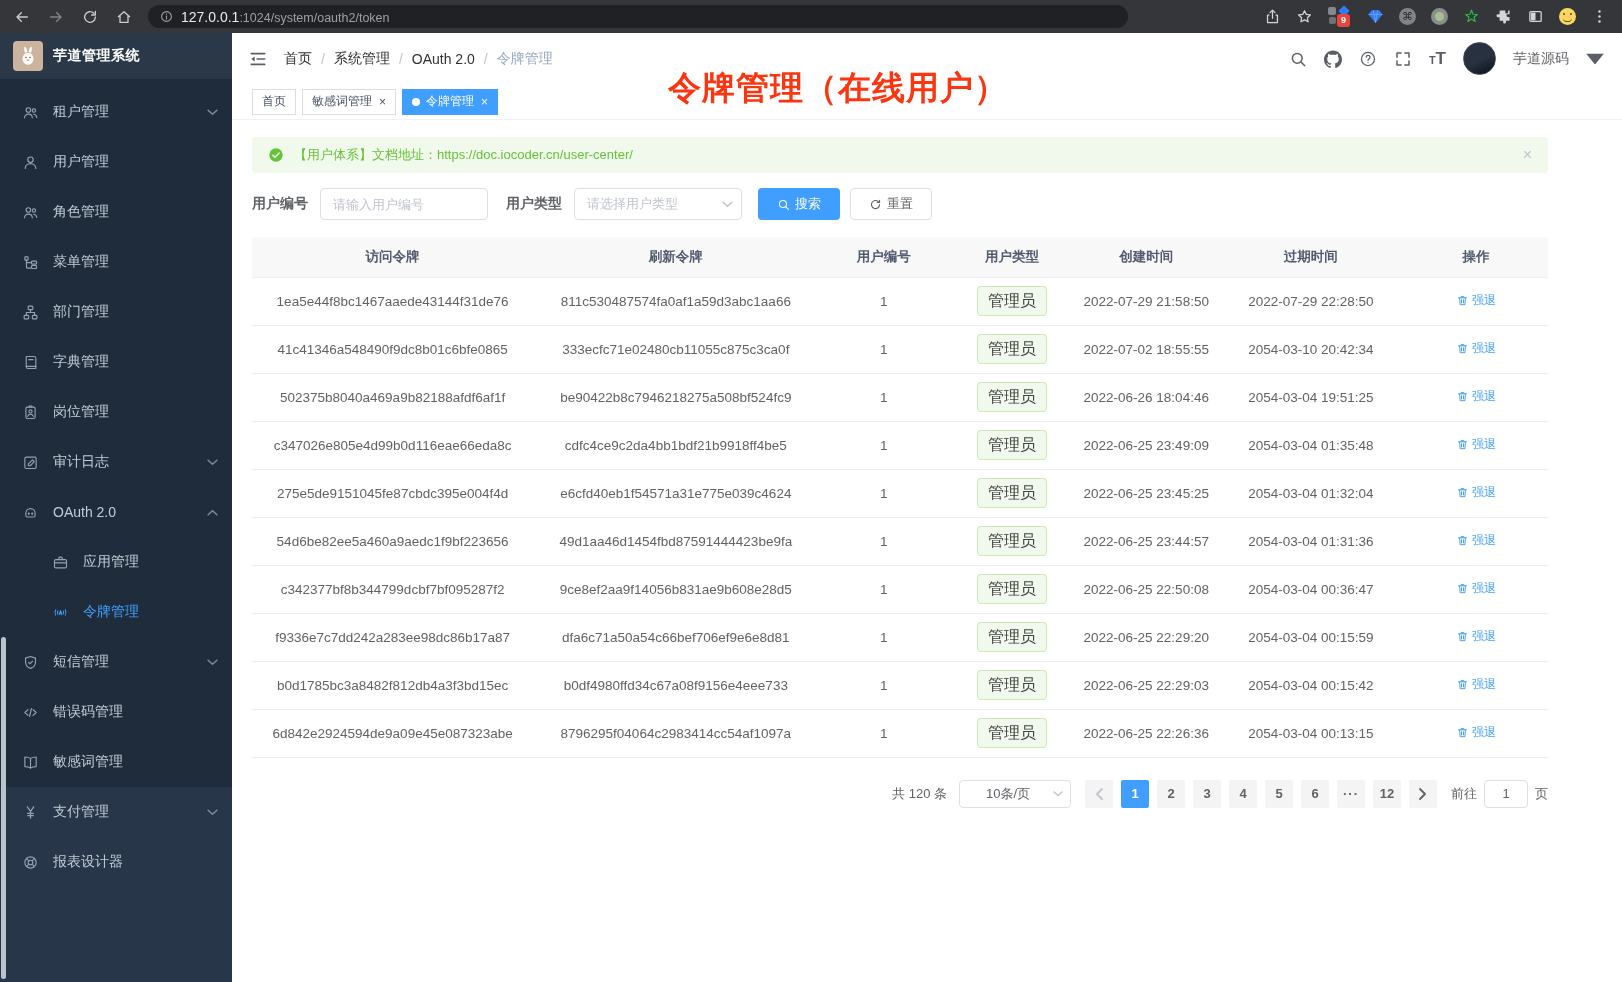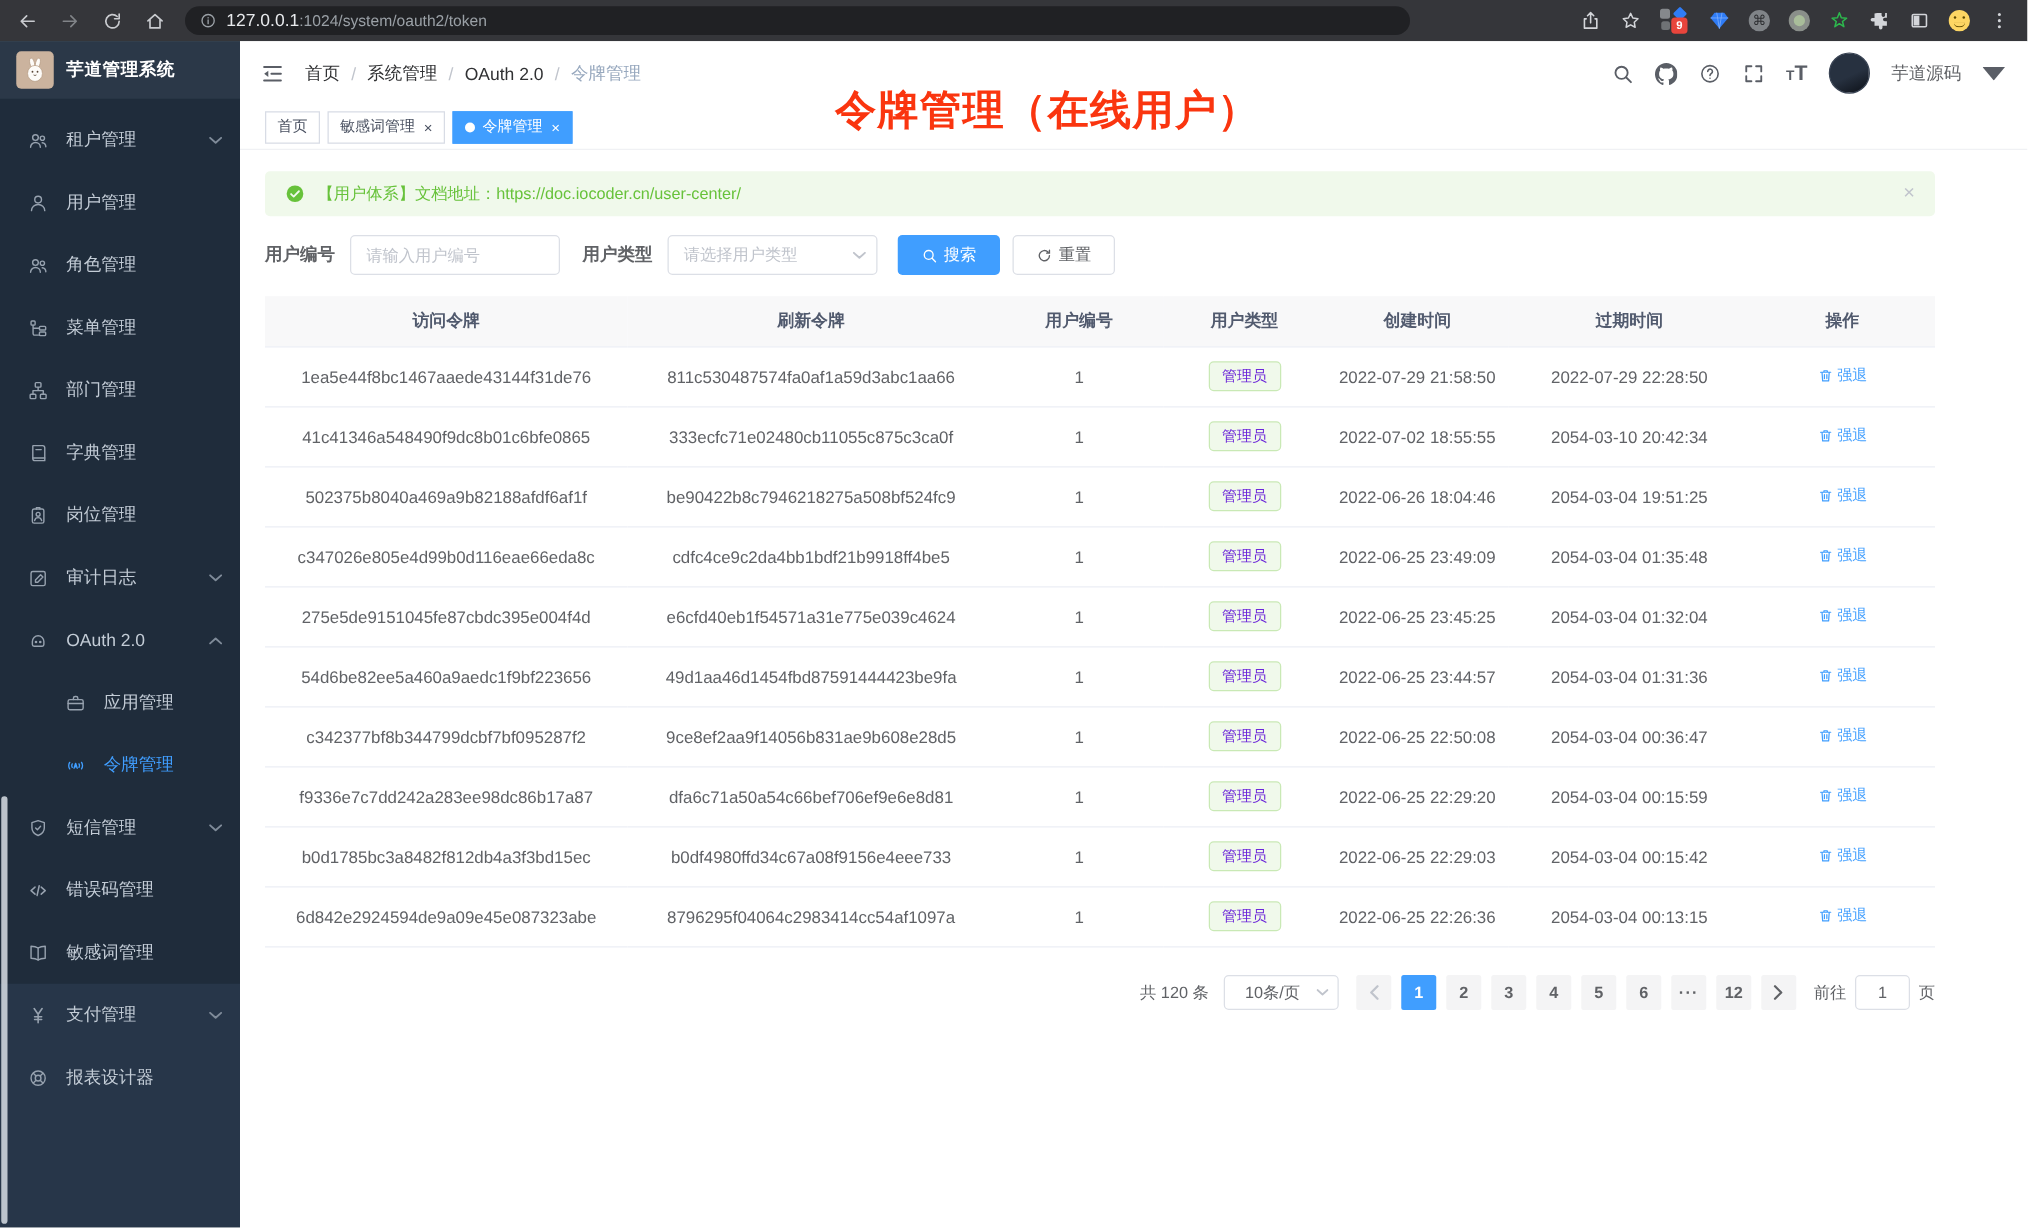--- a/index.html
+++ b/index.html
@@ -27,21 +27,21 @@
   .circle-cmd { width:17px; height:17px; border-radius:50%; background:#808488; color:#2c2e31; font-size:11px; display:flex; align-items:center; justify-content:center; cursor:pointer; }
   .circle-ring { width:17px; height:17px; border-radius:50%; background:#8a8f8a; display:flex; align-items:center; justify-content:center; cursor:pointer; }
   .circle-ring i { width:9px; height:9px; border-radius:50%; background:#a9bd9a; }
   .face { width:17px; height:17px; border-radius:50%; background:#fdd663; position:relative; cursor:pointer; }
   .face i { position:absolute; top:5px; width:2px; height:2px; border-radius:50%; background:#5f4a00; }
   .face i.l{left:4px} .face i.r{right:4px}
   .face u { position:absolute; left:4px; bottom:3px; width:9px; height:4px; border-bottom:1.5px solid #5f4a00; border-radius:0 0 8px 8px; }
 
   
   .app { display:flex; height:949px; }
-  .sidebar { width:192px; background:#1f2c3b; display:flex; flex-direction:column; position:relative; flex:none; }
+  .sidebar { width:232px; background:#1f2c3b; display:flex; flex-direction:column; position:relative; flex:none; }
   .logo { height:46px; background:#2b3848; display:flex; align-items:center; gap:10px; padding:0 13px; flex:none; }
   .logo-img { width:30px; height:30px; border-radius:4px; background:#cbb39e; display:flex; align-items:center; justify-content:center; flex:none; }
   .logo-img svg { width:22px; height:22px; }
   .logo-title { color:#fff; font-size:14px; font-weight:700; letter-spacing:.5px; }
   .menu-main { padding-top:8px; }
   .menu-bottom { background:#273649; flex:1; }
   .mitem { height:50px; display:flex; align-items:center; gap:14px; padding:0 14px 0 22px; color:#c3ccd6; font-size:14px; cursor:pointer; }
   .mitem .mi { width:17px; height:17px; color:#97a2af; flex:none; }
   .mitem .lbl { flex:1; white-space:nowrap; }
   .mitem .chev { width:11px; height:7px; color:#7f8b99; }
@@ -93,27 +93,27 @@
   .gap1 { margin-right:18px; }
   .btn { height:32px; border-radius:4px; font-size:13px; display:inline-flex; align-items:center; gap:5px; padding:0 18px; cursor:pointer; border:1px solid transparent; font-family:inherit; }
   .btn svg { width:13px; height:13px; }
   .btn.primary { background:#409EFF; color:#fff; margin-left:16px; }
   .btn.plain { background:#fff; border-color:#dcdfe6; color:#606266; margin-left:10px; }
 
   table.tokens { width:100%; border-collapse:collapse; margin-top:17px; font-size:13.5px; color:#606266; table-layout:fixed; }
   .tokens th { height:40px; background:#f8f8f9; color:#515a6e; font-weight:700; border-bottom:1px solid #ebeef5; text-align:center; font-size:13.5px; }
   .tokens td { height:48px; border-bottom:1px solid #ebeef5; text-align:center; white-space:nowrap; overflow:hidden; }
   .c1{width:21.7%} .c2{width:22%} .c3{width:10.1%} .c4{width:9.7%} .c5{width:11%} .c6{width:14.4%} .c7{width:11.1%}
-  .badge { display:inline-block; padding:3px 10px; font-size:12px; color:#6d28d9; background:#f0f9eb; border:1px solid #c9e9b5; border-radius:4px; line-height:1.4; }
+  .badge { display:inline-block; padding:3px 10px; font-size:16px; color:#404040; background:#f0f9eb; border:1px solid #c9e9b5; border-radius:4px; line-height:1.4; }
   .action { color:#409EFF; display:inline-flex; align-items:center; gap:3px; cursor:pointer; font-size:12px; }
   .action .ai { width:13px; height:13px; }
 
   .pagination { display:flex; justify-content:flex-end; align-items:center; margin-top:22px; font-size:13px; color:#606266; }
   .total { margin-right:12px; }
-  .sizewrap { position:relative; width:92px; margin-right:14px;text-align:center; }
+  .sizewrap { position:relative; width:112px; margin-right:14px;text-align:center; }
   .sizesel { width:100%; height:28px; border:1px solid #dcdfe6; border-radius:4px; display:flex; align-items:center; justify-content:center; padding-right:14px; font-size:13px; color:#606266; cursor:pointer; background:#fff; }
   .sizewrap .sc { position:absolute; right:8px; top:11px; width:10px; height:6px; color:#c0c4cc; }
   .pager { display:flex; align-items:center; gap:8px; margin-right:14px; }
   .page { min-width:28px; height:28px; padding:0 4px; border-radius:2px; background:#f4f4f5; display:flex; align-items:center; justify-content:center; font-weight:700; color:#606266; cursor:pointer; }
   .page.active { background:#409EFF; color:#fff; }
   .page.ell { letter-spacing:1px; color:#606266; }
   .page.nav { color:#606266; } .page.nav.disabled { color:#c0c4cc; }
   .page.nav svg { width:10px; height:12px; }
   .goto { display:flex; align-items:center; gap:7px; }
   .goto input { width:44px; height:28px; border:1px solid #dcdfe6; border-radius:4px; text-align:center; font-size:13px; color:#606266; outline:none; font-family:inherit; }

